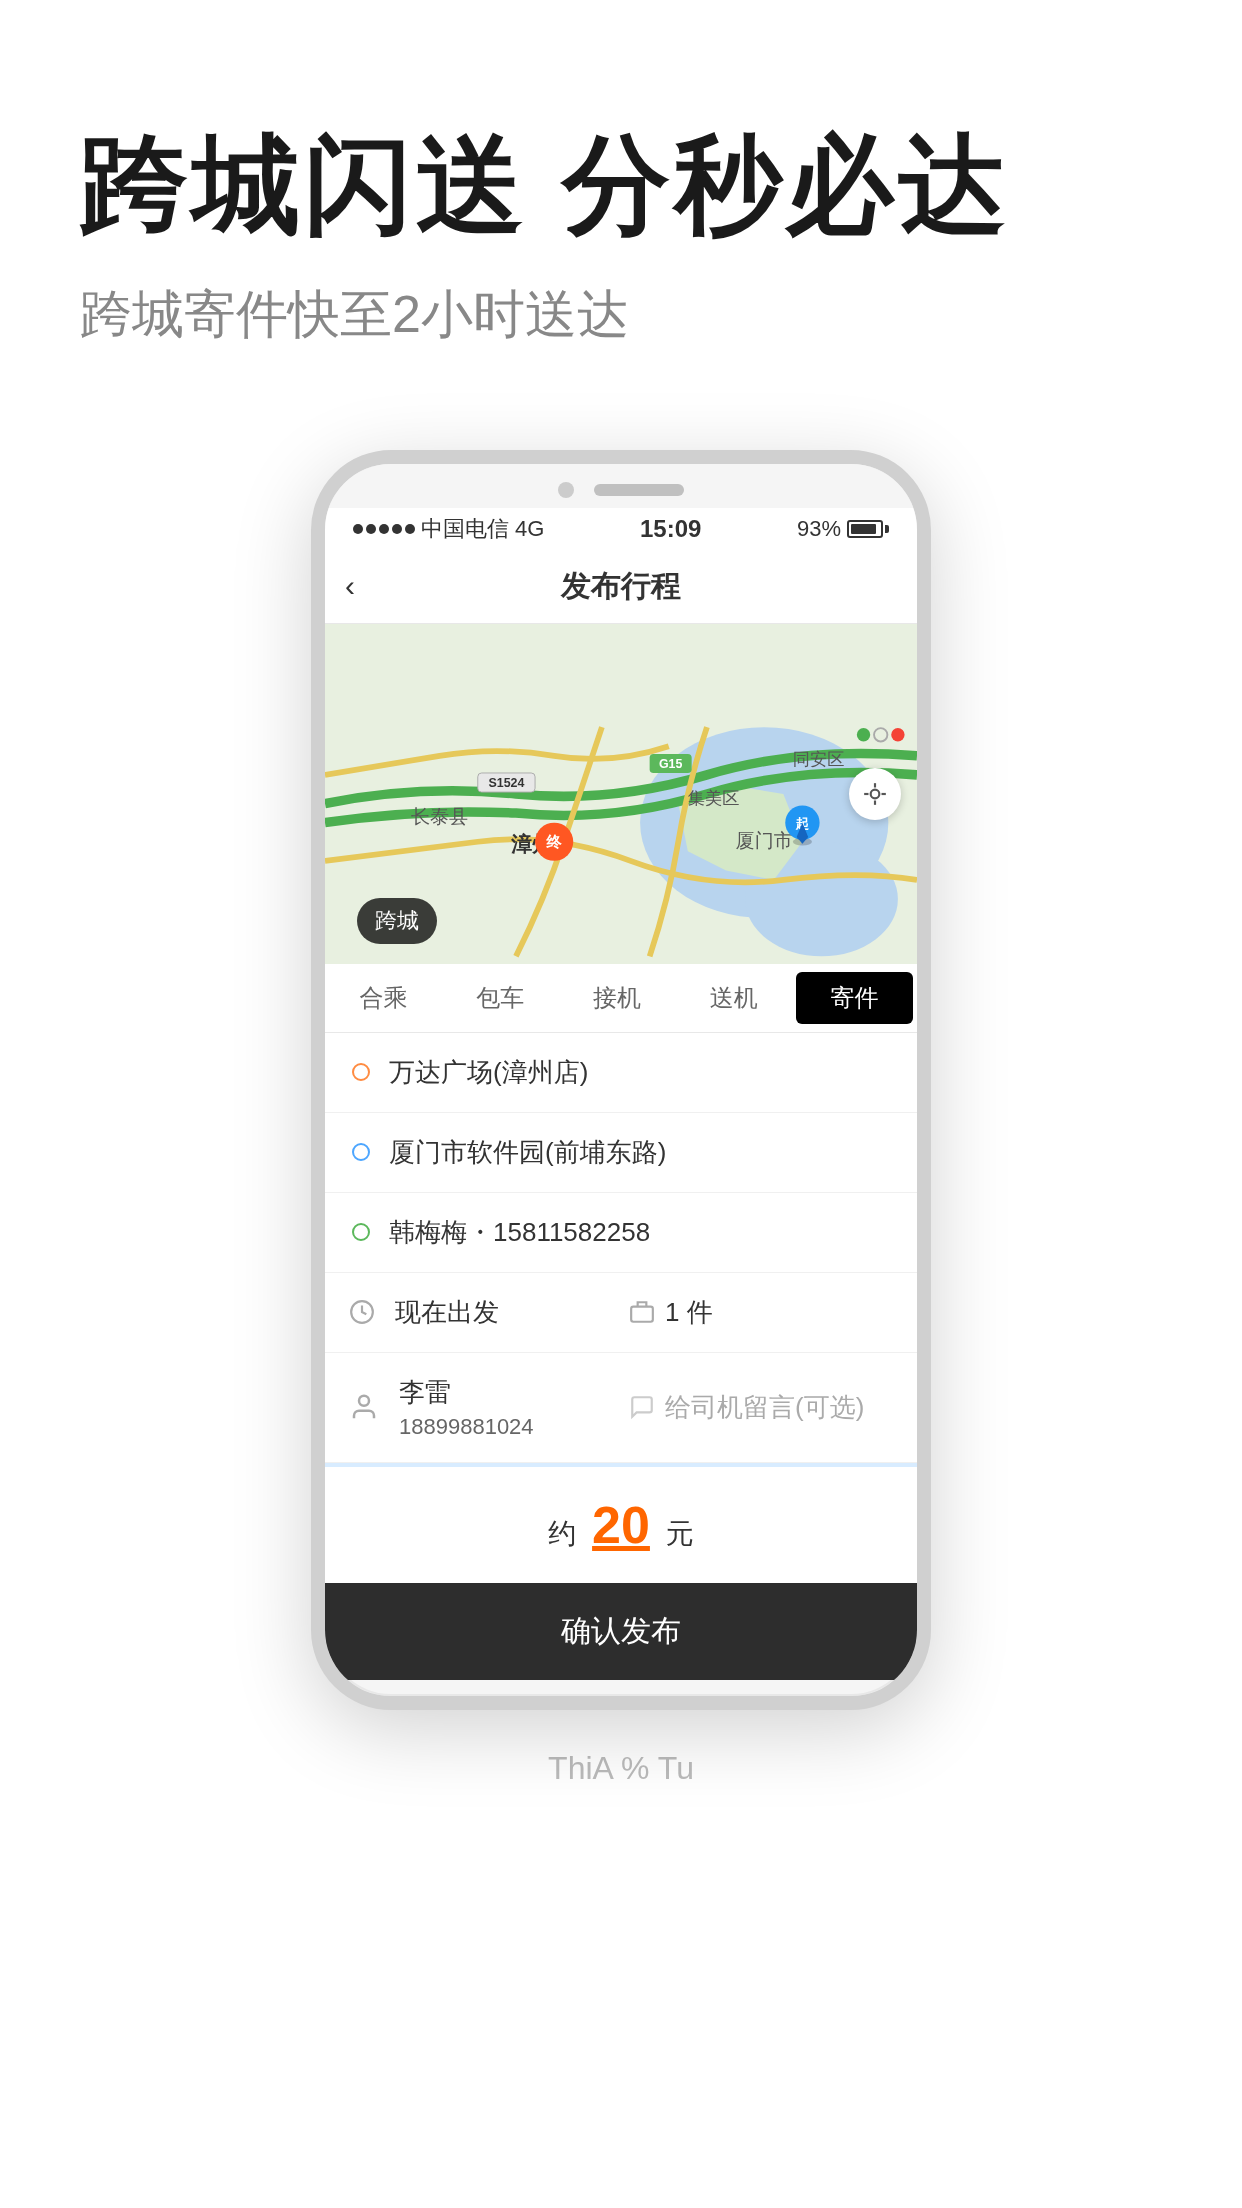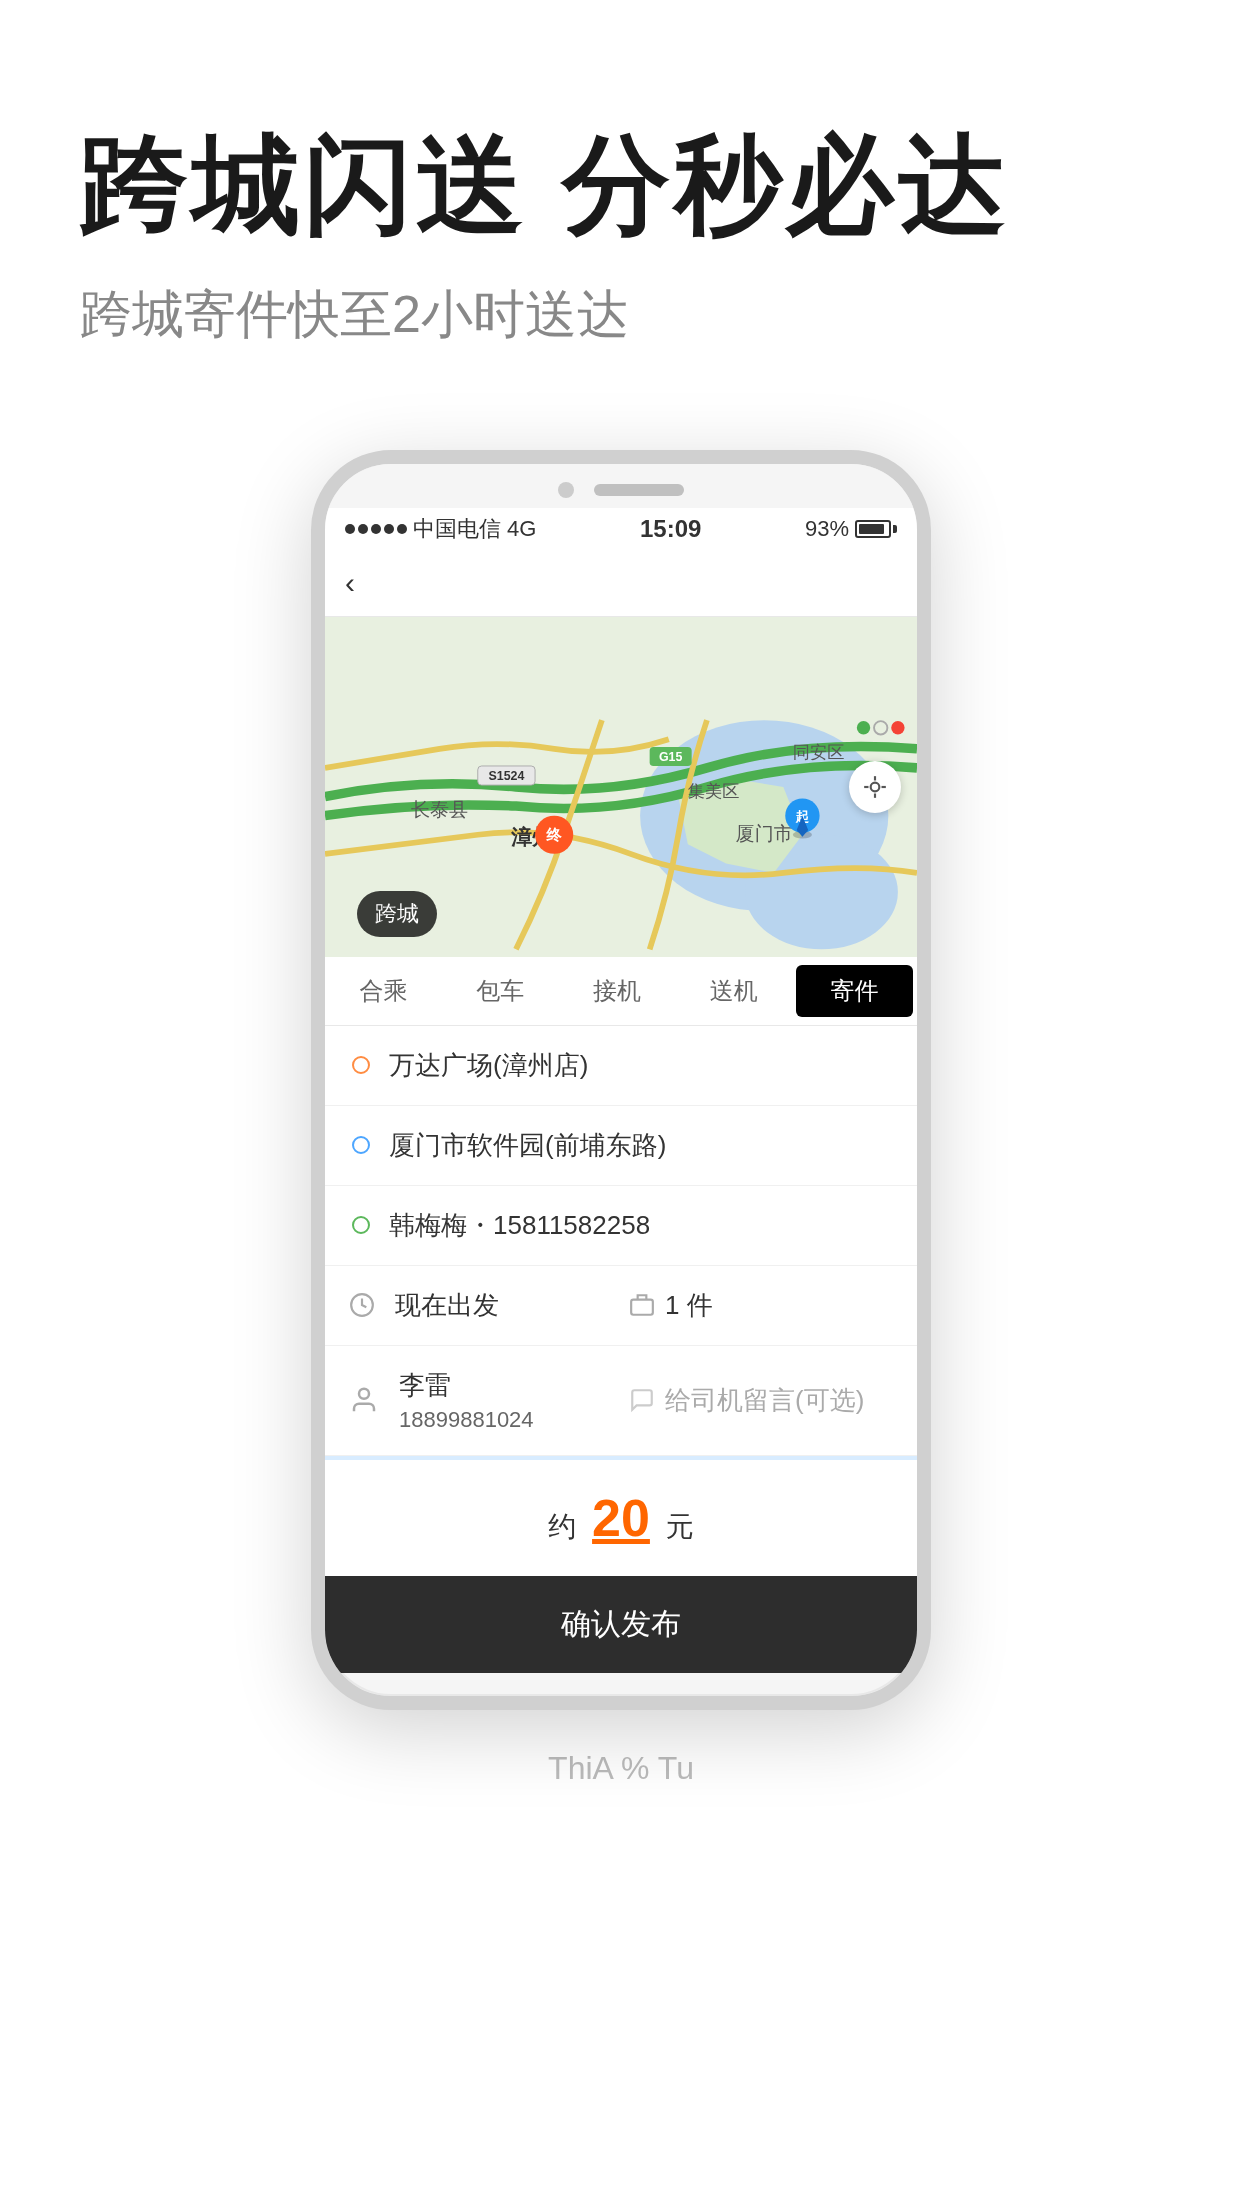--- a/index.html
+++ b/index.html
@@ -72,21 +72,21 @@
       background: #c0c0c0;
       border-radius: 6px;
     }
 
     
     .status-bar {
       background: white;
       display: flex;
       justify-content: space-between;
       align-items: center;
-      padding: 6px 20px;
+      padding: 6px 28px;
       font-size: 22px;
       color: #333;
     }
     .status-left {
       display: flex;
       align-items: center;
       gap: 6px;
     }
     .signal-dots {
       display: flex; gap: 3px;
@@ -337,20 +337,21 @@
           <div class="battery-body">
             <div class="battery-fill"></div>
           </div>
           <div class="battery-tip"></div>
         </div>
       </div>
     </div>
 
     <div class="nav-bar">
       <div class="nav-back">‹</div>
+      <div class="nav-title">发布行程</div>
       <div class="nav-right"></div>
     </div>
 
     <div class="map-area">
       <svg class="map-svg" viewBox="0 0 620 340" xmlns="http://www.w3.org/2000/svg">
 
         <rect width="620" height="340" fill="#e8f0e0"></rect>
 
         <ellipse cx="460" cy="200" rx="130" ry="100" fill="#b8d4ee"></ellipse>
         <ellipse cx="520" cy="280" rx="80" ry="60" fill="#b8d4ee"></ellipse>

